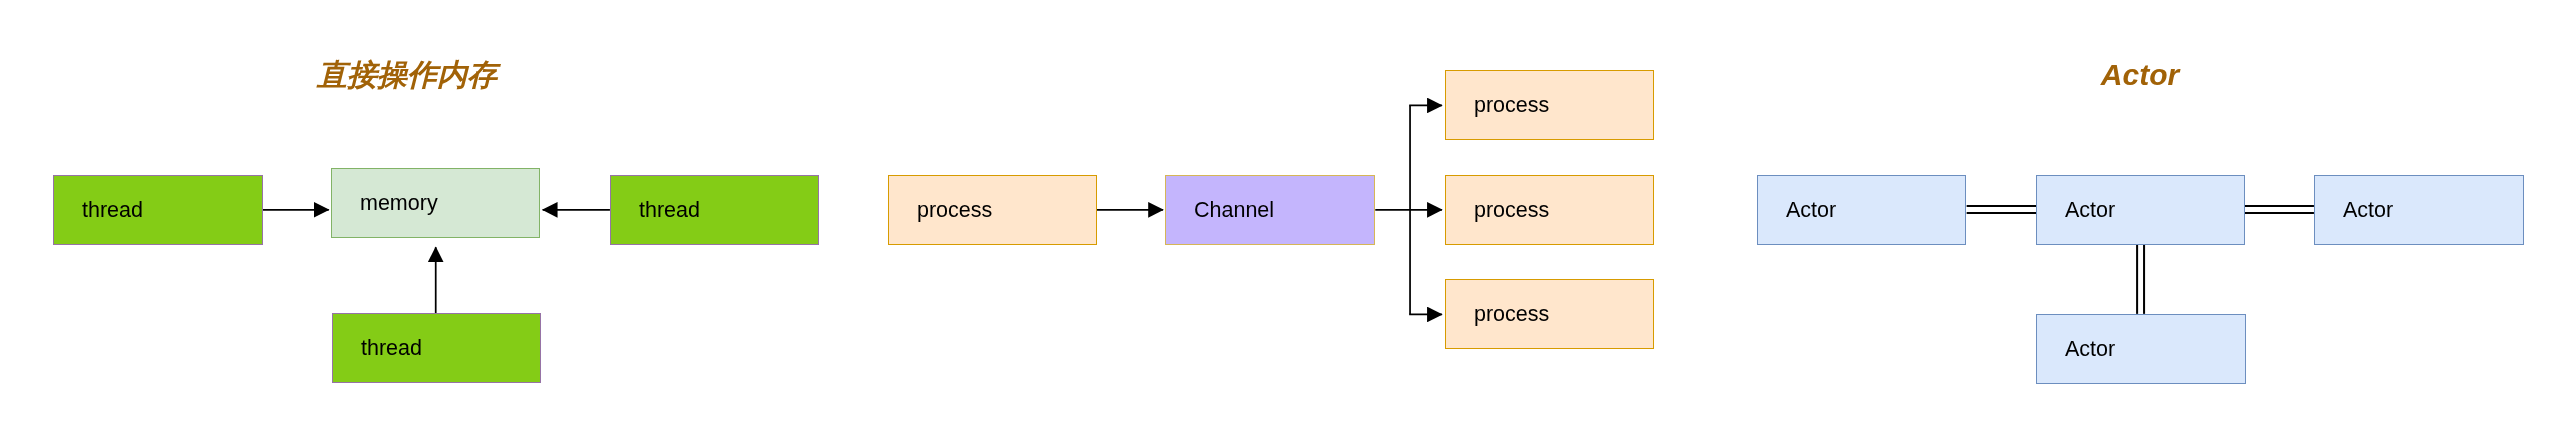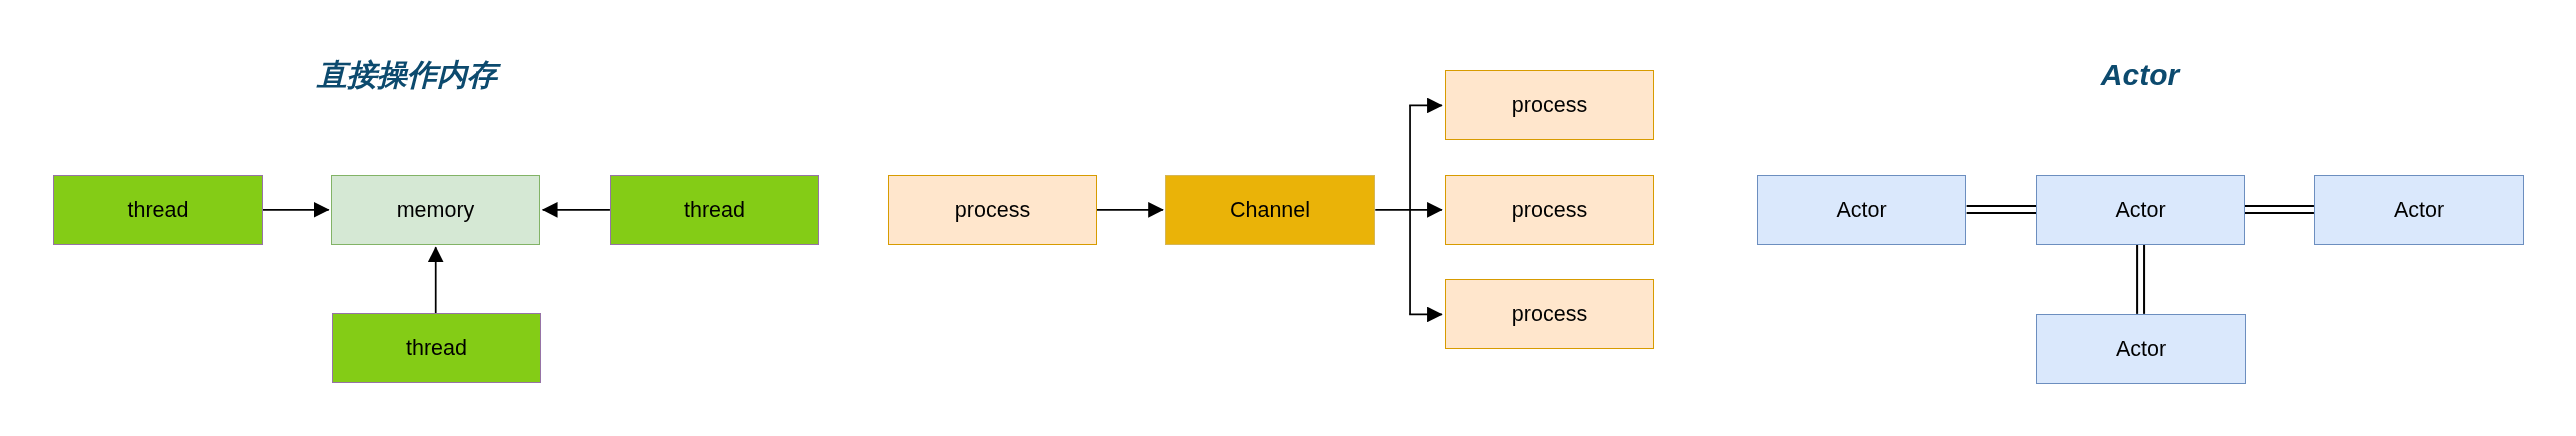--- a/index.html
+++ b/index.html
@@ -21,38 +21,39 @@
     top: 0;
     width: 2576px;
     height: 437px;
   }
   .node {
     position: absolute;
     box-sizing: border-box;
     border: 1.7px solid #000;
     display: flex;
     align-items: center;
-    justify-content: center;
+    justify-content: flex-start;
     font-size: 21.5px;
     color: #000000;
     text-align: center;
+    padding-left: 28px;
   }
   .purple { background: #84cc16; border-color: #9673a6; }
   .green  { background: #d5e8d4; border-color: #82b366; }
   .orange { background: #ffe6cc; border-color: #d79b00; }
-  .yellow { background: #eab308; border-color: #d6b656; }
+  .yellow { background: #c4b5fd; border-color: #d6b656; }
   .blue   { background: #dae8fc; border-color: #6c8ebf; }
   .section-title {
     position: absolute;
     width: 292px;
     top: 56px;
     font-size: 30px;
     font-weight: bold;
     font-style: italic;
-    color: #0c4a6e;
+    color: #a16207;
     text-align: center;
     line-height: 37px;
     white-space: nowrap;
   }
 </style>
 </head>
 <body>
 
 <div class="canvas">
 
@@ -80,21 +81,21 @@
     <line x1="3686" y1="421" x2="3686" y2="541" stroke="#000" stroke-width="3.5"></line>
     <line x1="3698" y1="421" x2="3698" y2="541" stroke="#000" stroke-width="3.5"></line>
   </svg>
 
   <div class="section-title" style="left:261px;">直接操作内存</div>
 
   <div class="node purple" style="left:53px; top:175px; width:210px; height:70px;">
     <span>thread</span>
   </div>
 
-  <div class="node green" style="left:331px; top:175px; width:209px; height:70px;">
+  <div class="node green" style="left:331px; top:168px; width:209px; height:70px;">
     <span>memory</span>
   </div>
 
   <div class="node purple" style="left:610px; top:175px; width:209px; height:70px;">
     <span>thread</span>
   </div>
 
   <div class="node purple" style="left:332px; top:313px; width:209px; height:70px;">
     <span>thread</span>
   </div>

